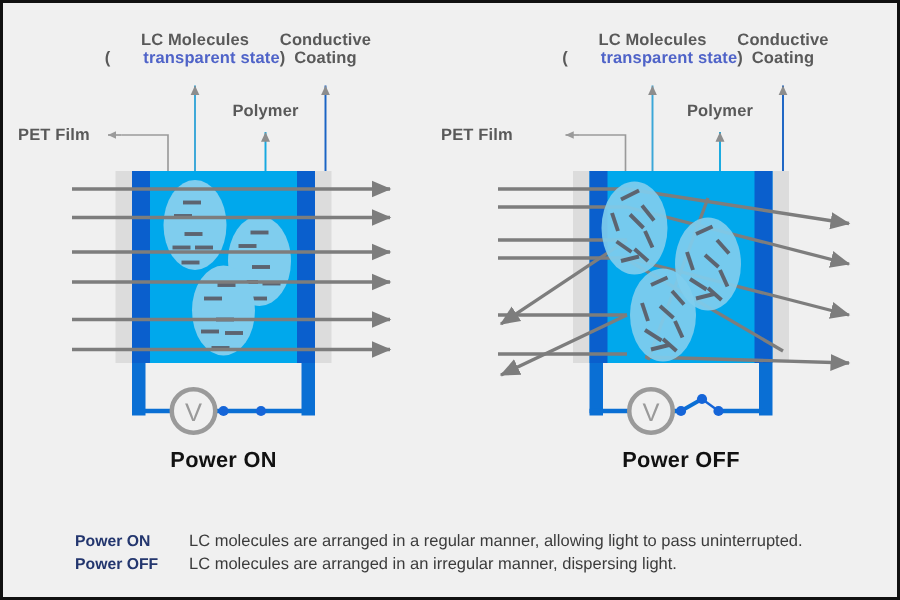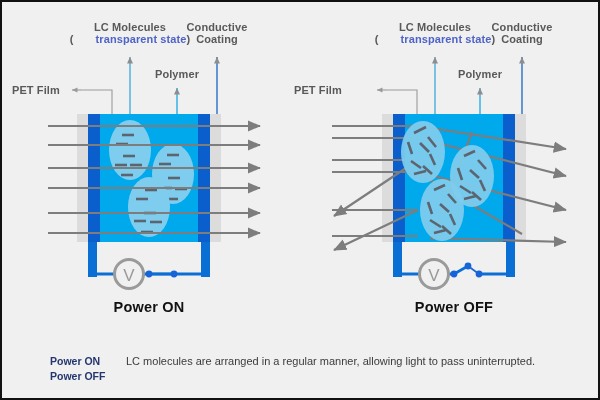--- a/index.html
+++ b/index.html
@@ -287,14 +287,17 @@
   <div class="legend-row" style="left:48px; top:349px;">
     <span class="legend-key">Power ON</span>
   </div>
   <div class="legend-row" style="left:124px; top:349px;">
     <span class="legend-desc">LC molecules are arranged in a regular manner, allowing light to pass uninterrupted.</span>
   </div>
 
   <div class="legend-row" style="left:48px; top:364px;">
     <span class="legend-key">Power OFF</span>
   </div>
+  <div class="legend-row" style="left:124px; top:364px;">
+    <span class="legend-desc">LC molecules are arranged in an irregular manner, dispersing light.</span>
+  </div>
 
 </div>
 
 </body></html>

